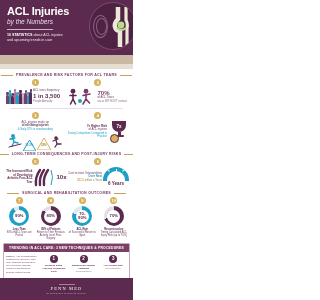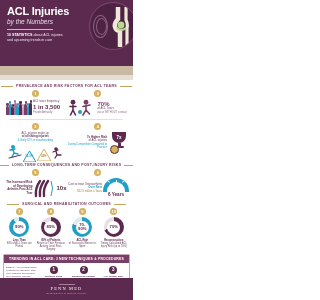--- a/index.html
+++ b/index.html
@@ -4,21 +4,21 @@
 <style>
   html,body{margin:0;padding:0;}
   body{
     width:133px;height:300px;overflow:hidden;
     font-family:"Liberation Sans",sans-serif;
     background:#ffffff;color:#4a2545;
   }
   .page{position:relative;width:133px;height:300px;overflow:hidden;background:#fff;}
 
   
-  .header{position:relative;height:66px;background:#5b2a4e;overflow:hidden;}
+  .header{position:relative;height:55px;background:#5b2a4e;overflow:hidden;}
   .hdr-text{position:absolute;left:7px;top:6px;width:82px;}
   .hdr-title{font-size:11px;font-weight:bold;color:#fff;line-height:11px;letter-spacing:-.2px;}
   .hdr-sub{font-size:6.5px;font-style:italic;color:#e8dbe4;line-height:8px;margin-top:1px;}
   .hdr-rule{width:46px;height:1px;background:#cdb7c6;margin:3px 0 3px 0;}
   .hdr-stats{font-size:3.6px;color:#f0e6ee;line-height:5px;}
   .hdr-stats b{color:#fff;}
   .hdr-knee{
     position:absolute;right:-4px;top:2px;width:46px;height:46px;border-radius:50%;
     background:#4d2243;border:1px solid #7b4a6d;overflow:hidden;
   }

